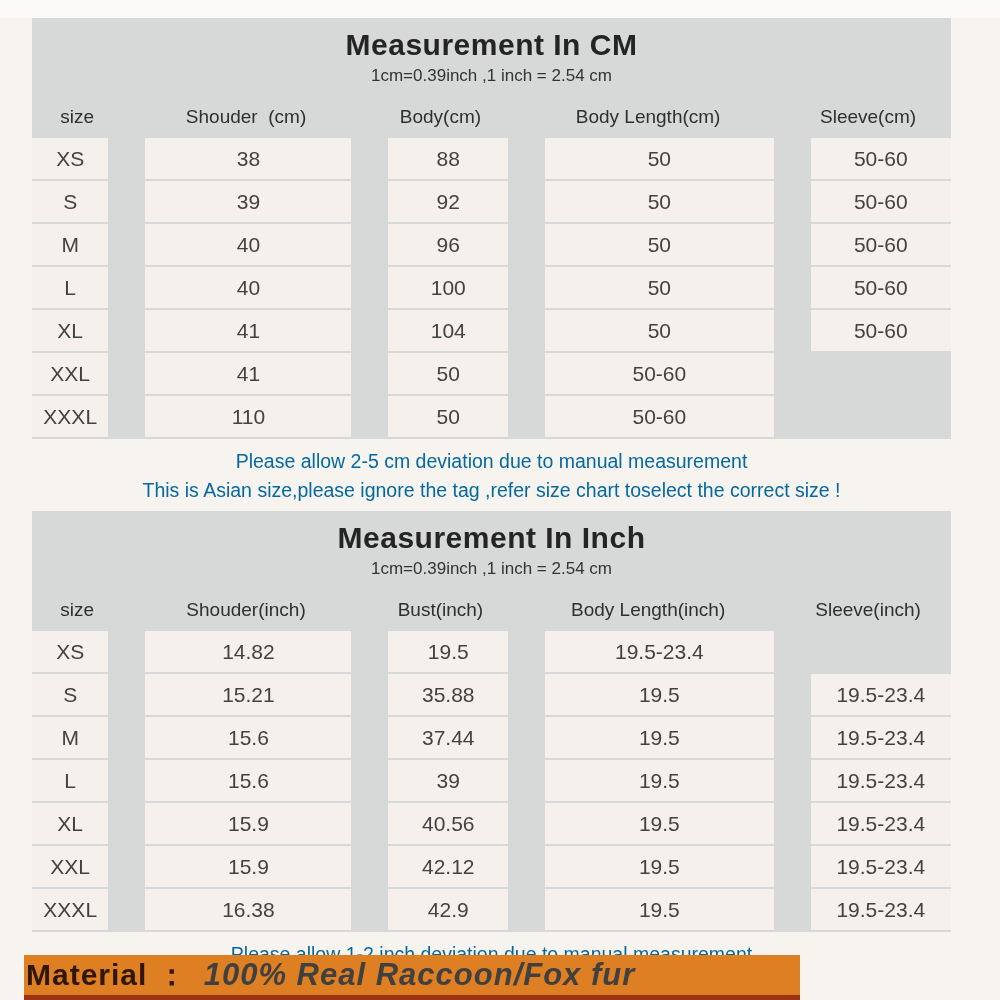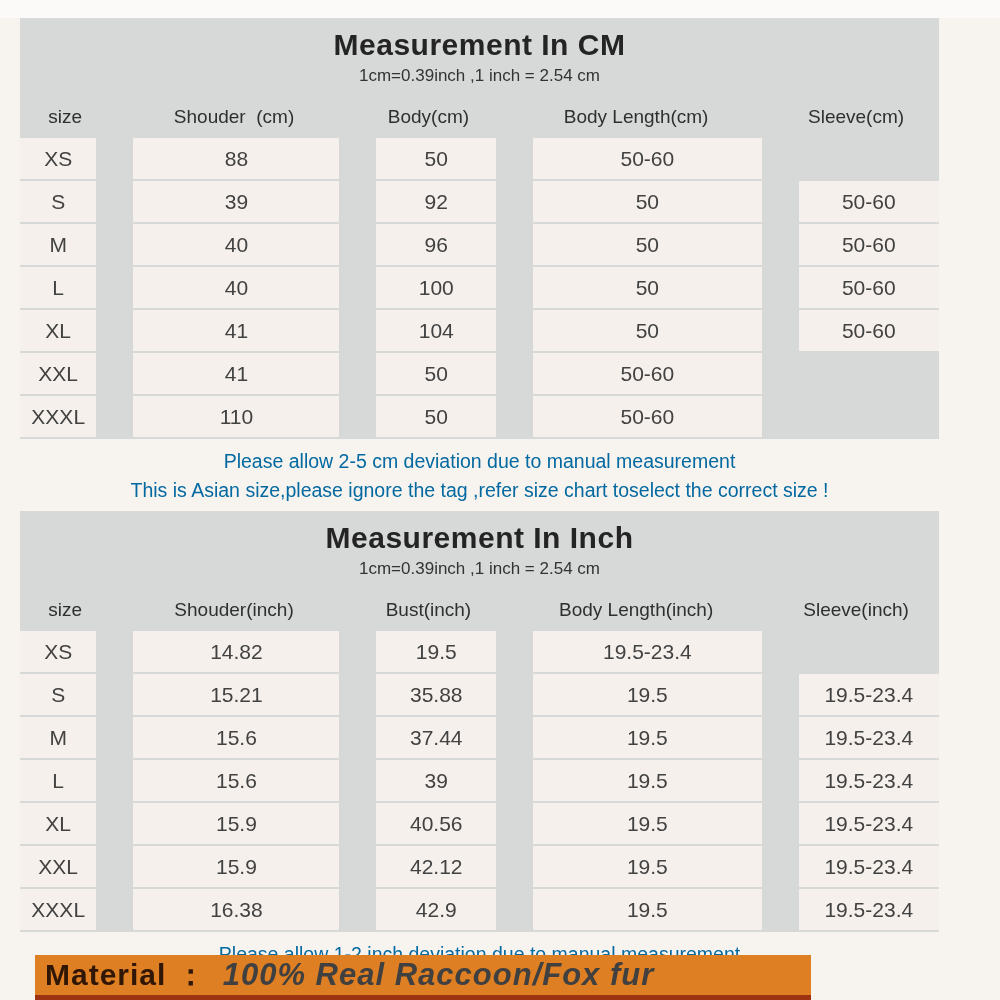--- a/index.html
+++ b/index.html
@@ -5,37 +5,37 @@
   * { box-sizing: border-box; margin: 0; padding: 0; }
   html, body { width: 1000px; height: 1000px; }
   body {
     background: #f7f3ef;
     font-family: "Liberation Sans", sans-serif;
     color: #3e3e3e;
     position: relative;
     overflow: hidden;
   }
   .top-strip { height: 18px; background: #fcfaf8; }
-  .sheet { position: absolute; left: 20px; top: 18px; width: 919px; }
+  .sheet { position: absolute; left: 32px; top: 18px; width: 919px; }
   .band { background: #d7d9d8; padding-top: 10px; }
   .title { text-align: center; font-size: 30px; font-weight: bold; color: #242424; letter-spacing: .5px; }
   .subtitle { text-align: center; font-size: 17px; color: #333; margin-top: 4px; }
   .grid { display: grid; grid-template-columns: 92fr 248fr 144fr 275fr 169fr; gap: 2px; }
   .hrow { margin-top: 10px; }
   .hcell { display: flex; align-items: center; justify-content: center; font-size: 19px; color: #2f2f2f; height: 42px; background: transparent; white-space: pre; }
   .tbody { background: #d7d9d8; display: block; padding-bottom: 2px; }
   .row { margin-top: 2px; gap: 37px; }
   .row:first-child { margin-top: 0; }
   .cell { background: #f5f0eb; display: flex; align-items: center; justify-content: center; font-size: 21px; height: 41px; color: #424242; }
   .notes { padding: 8px 0 6px 0; }
   .note { text-align: center; font-size: 19.5px; color: #0369a1; line-height: 29px; }
   .material-bar {
-    position: absolute; left: 35px; bottom: 0; width: 776px; height: 45px;
+    position: absolute; left: 24px; bottom: 0; width: 776px; height: 45px;
     background: #de7f23; border-bottom: 5px solid #9c3414;
-    display: flex; align-items: center; padding-left: 10px; white-space: nowrap;
+    display: flex; align-items: center; padding-left: 2px; white-space: nowrap;
   }
   .material-label { font-weight: bold; font-size: 30px; color: #301605; letter-spacing: 1px; }
   .material-value { font-weight: bold; font-style: italic; font-size: 31px; color: #404040; margin-left: 16px; letter-spacing: 1px; }
 </style>
 </head>
 <body>
 
 <div class="top-strip"></div>
 
 <div class="sheet">
@@ -48,20 +48,21 @@
           <div class="hcell">size</div>
           <div class="hcell">Shouder  (cm)</div>
           <div class="hcell">Body(cm)</div>
           <div class="hcell">Body Length(cm)</div>
           <div class="hcell">Sleeve(cm)</div>
         </div>
     </div>
     <div class="tbody">
         <div class="grid row">
           <div class="cell">XS</div>
+          <div class="cell">38</div>
           <div class="cell">88</div>
           <div class="cell">50</div>
           <div class="cell">50-60</div>
         </div>
         <div class="grid row">
           <div class="cell">S</div>
           <div class="cell">39</div>
           <div class="cell">92</div>
           <div class="cell">50</div>
           <div class="cell">50-60</div>

